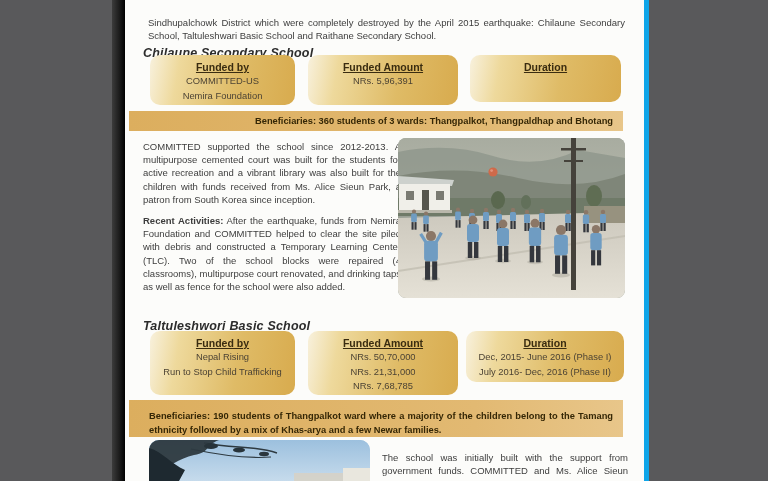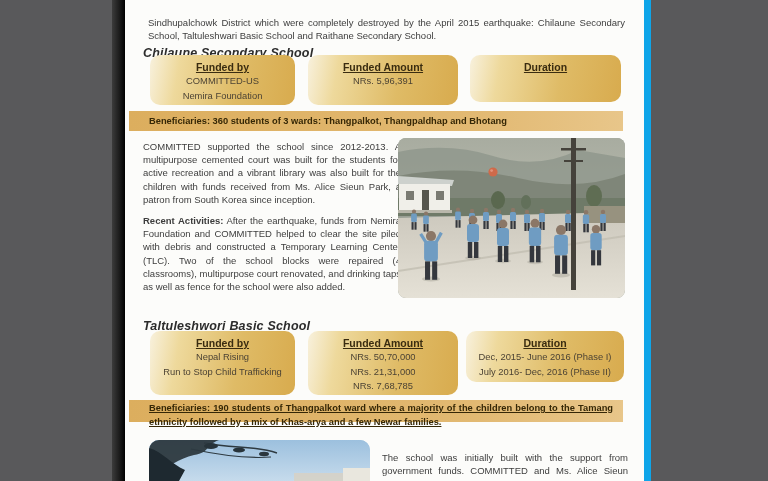--- a/index.html
+++ b/index.html
@@ -8,21 +8,21 @@
     background:#59595b;
     font-family:"Liberation Sans", sans-serif;
   }
   .edge-strip {
     position:absolute; left:112px; top:0; width:13px; height:481px;
     background:linear-gradient(to right,#3c3c3c,#141414 70%,#000);
   }
   .page {
     position:absolute; left:125px; top:0; width:519px; height:481px;
     background:#fcfcfa; overflow:hidden;
-    border-right:7px solid #0ea5e9;
+    border-right:5px solid #0ea5e9;
   }
   .intro {
     position:absolute; left:23px; top:6px; width:477px;
     font-size:9.5px; line-height:13.5px; color:#3d3d3d; text-align:justify;
   }
   .school-heading {
     position:absolute; left:18px; font-size:12.5px; font-weight:bold;
     font-style:italic; color:#2c2c2c; letter-spacing:0.2px;
   }
   #heading1 { top:36px;text-align:right; }
@@ -42,24 +42,24 @@
   #t1-b3 { left:345px; top:55px; width:151px; height:47px; }
   
   #t2-b1 { left:25px;  top:331px; width:145px; height:64px; }
   #t2-b2 { left:183px; top:331px; width:150px; height:64px; }
   #t2-b3 { left:341px; top:331px; width:158px; height:51px; }
 
   .bene {
     position:absolute; left:4px; width:494px; box-sizing:border-box;
     background:linear-gradient(to right,#dcae5e,#e2b972 70%,#e8c68a);
     color:#352706; font-weight:bold; font-size:9.3px;
-    padding-left:20px; padding-right:10px;
+    padding-left:20px; padding-right:10px;text-align:right;
   }
   #bene1 { top:111px; height:20px; line-height:20px; }
-  #bene2 { top:400px; height:22px; line-height:13.5px; padding-top:2px; text-align:justify;text-decoration:underline; }
+  #bene2 { top:400px; height:37px; line-height:13.5px; padding-top:10px; text-align:justify; }
 
   .col-left {
     position:absolute; left:18px; top:140px; width:258px;
     font-size:9.5px; line-height:13.2px; color:#3d3d3d; text-align:justify;
   }
   .para2 { margin-top:8px; }
   .recent-label { font-weight:bold; margin-right:3px; }
 
   .photo1 {
     position:absolute; left:273px; top:138px; width:227px; height:160px;

